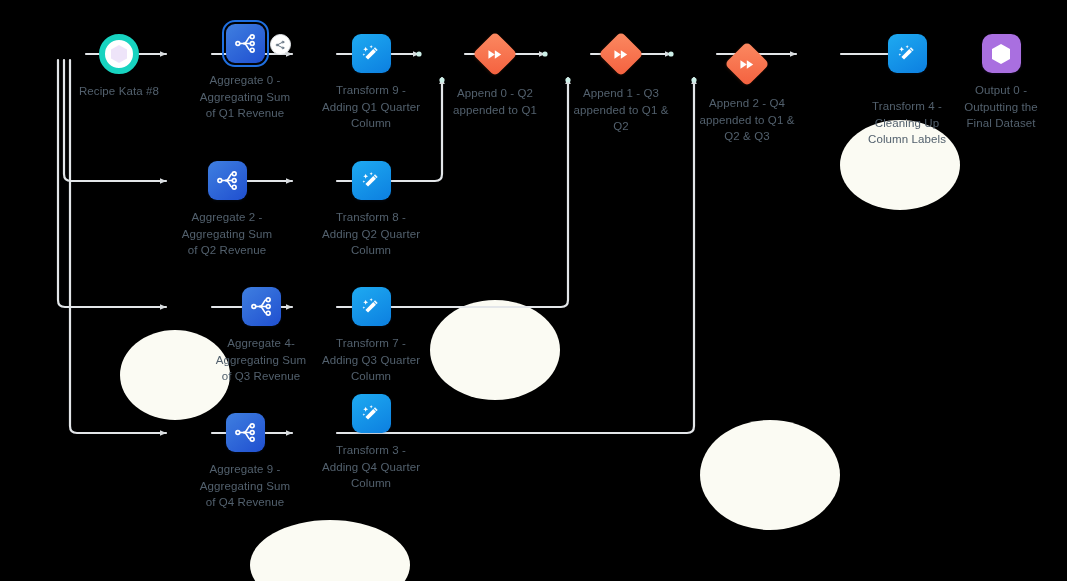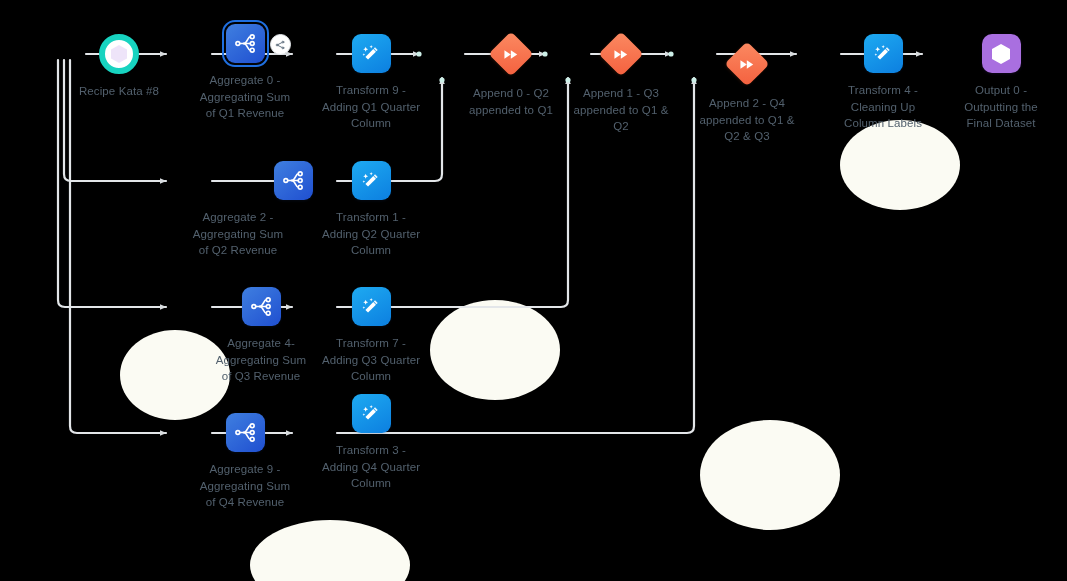--- a/index.html
+++ b/index.html
@@ -217,21 +217,21 @@
         <path d="M6.2,4.2 L7,6.1 L8.9,6.9 L7,7.7 L6.2,9.6 L5.4,7.7 L3.5,6.9 L5.4,6.1 Z" fill="#ffffff"></path>
         <path d="M12.2,2.3 L12.7,3.6 L14,4.1 L12.7,4.6 L12.2,5.9 L11.7,4.6 L10.4,4.1 L11.7,3.6 Z" fill="#ffffff"></path>
         <path d="M4.2,11.2 L4.6,12.3 L5.7,12.7 L4.6,13.1 L4.2,14.2 L3.8,13.1 L2.7,12.7 L3.8,12.3 Z" fill="#ffffff"></path>
       </svg>
     </div>
     <div class="node-label">Transform 9 -
 Adding Q1 Quarter
 Column</div>
   </div>
 
-  <div class="node" style="left:436px;top:32px;">
+  <div class="node" style="left:420px;top:32px;">
     <div class="dia-wrap">
       <div class="dia"></div>
       <span class="dia-ico">
         <svg width="17" height="17" viewBox="0 0 24 24" fill="#ffffff">
           <path d="M2,6 L11,12 L2,18 Z"></path>
           <path d="M11,6 L20,12 L11,18 Z"></path>
         </svg>
       </span>
     </div>
     <div class="node-label">Append 0 - Q2
@@ -261,21 +261,21 @@
           <path d="M2,6 L11,12 L2,18 Z"></path>
           <path d="M11,6 L20,12 L11,18 Z"></path>
         </svg>
       </span>
     </div>
     <div class="node-label">Append 2 - Q4
 appended to Q1 &amp;
 Q2 &amp; Q3</div>
   </div>
 
-  <div class="node" style="left:808px;top:34px;">
+  <div class="node" style="left:832px;top:34px;gap:16px;">
     <div class="sq tr">
       <svg width="22" height="22" viewBox="0 0 24 24">
         <path d="M14.5,6.6 L17.4,9.5 L8.8,18.1 L5.9,15.2 Z" fill="#ffffff"></path>
         <path d="M16.4,4.7 L19.3,7.6 L17.9,9 L15,6.1 Z" fill="#ffffff" opacity=".9"></path>
         <path d="M6.2,4.2 L7,6.1 L8.9,6.9 L7,7.7 L6.2,9.6 L5.4,7.7 L3.5,6.9 L5.4,6.1 Z" fill="#ffffff"></path>
         <path d="M12.2,2.3 L12.7,3.6 L14,4.1 L12.7,4.6 L12.2,5.9 L11.7,4.6 L10.4,4.1 L11.7,3.6 Z" fill="#ffffff"></path>
         <path d="M4.2,11.2 L4.6,12.3 L5.7,12.7 L4.6,13.1 L4.2,14.2 L3.8,13.1 L2.7,12.7 L3.8,12.3 Z" fill="#ffffff"></path>
       </svg>
     </div>
     <div class="node-label">Transform 4 -
@@ -287,21 +287,21 @@
     <div class="outsq">
       <svg width="22" height="24" viewBox="0 0 22 24">
         <polygon points="11,2 20,7 20,17 11,22 2,17 2,7" fill="#ffffff"></polygon>
       </svg>
     </div>
     <div class="node-label">Output 0 -
 Outputting the
 Final Dataset</div>
   </div>
 
-  <div class="node" style="left:163px;top:161px;align-items:flex-end;">
+  <div class="node" style="left:152px;top:161px;">
     <div class="sq agg">
       <svg width="23" height="23" viewBox="0 0 24 24" fill="none" stroke="#ffffff" stroke-width="1.7" stroke-linecap="round">
         <circle cx="4" cy="12" r="2"></circle>
         <circle cx="19" cy="5" r="2"></circle>
         <circle cx="19" cy="12" r="2"></circle>
         <circle cx="19" cy="19" r="2"></circle>
         <path d="M6,12 L10,12"></path>
         <path d="M10,12 C14,12 14,5 17,5"></path>
         <path d="M10,12 L17,12"></path>
         <path d="M10,12 C14,12 14,19 17,19"></path>
@@ -315,21 +315,21 @@
   <div class="node" style="left:296px;top:161px;">
     <div class="sq tr">
       <svg width="22" height="22" viewBox="0 0 24 24">
         <path d="M14.5,6.6 L17.4,9.5 L8.8,18.1 L5.9,15.2 Z" fill="#ffffff"></path>
         <path d="M16.4,4.7 L19.3,7.6 L17.9,9 L15,6.1 Z" fill="#ffffff" opacity=".9"></path>
         <path d="M6.2,4.2 L7,6.1 L8.9,6.9 L7,7.7 L6.2,9.6 L5.4,7.7 L3.5,6.9 L5.4,6.1 Z" fill="#ffffff"></path>
         <path d="M12.2,2.3 L12.7,3.6 L14,4.1 L12.7,4.6 L12.2,5.9 L11.7,4.6 L10.4,4.1 L11.7,3.6 Z" fill="#ffffff"></path>
         <path d="M4.2,11.2 L4.6,12.3 L5.7,12.7 L4.6,13.1 L4.2,14.2 L3.8,13.1 L2.7,12.7 L3.8,12.3 Z" fill="#ffffff"></path>
       </svg>
     </div>
-    <div class="node-label">Transform 1 -
+    <div class="node-label">Transform 8 -
 Adding Q2 Quarter
 Column</div>
   </div>
 
   <div class="node" style="left:186px;top:287px;">
     <div class="sq agg">
       <svg width="23" height="23" viewBox="0 0 24 24" fill="none" stroke="#ffffff" stroke-width="1.7" stroke-linecap="round">
         <circle cx="4" cy="12" r="2"></circle>
         <circle cx="19" cy="5" r="2"></circle>
         <circle cx="19" cy="12" r="2"></circle>

